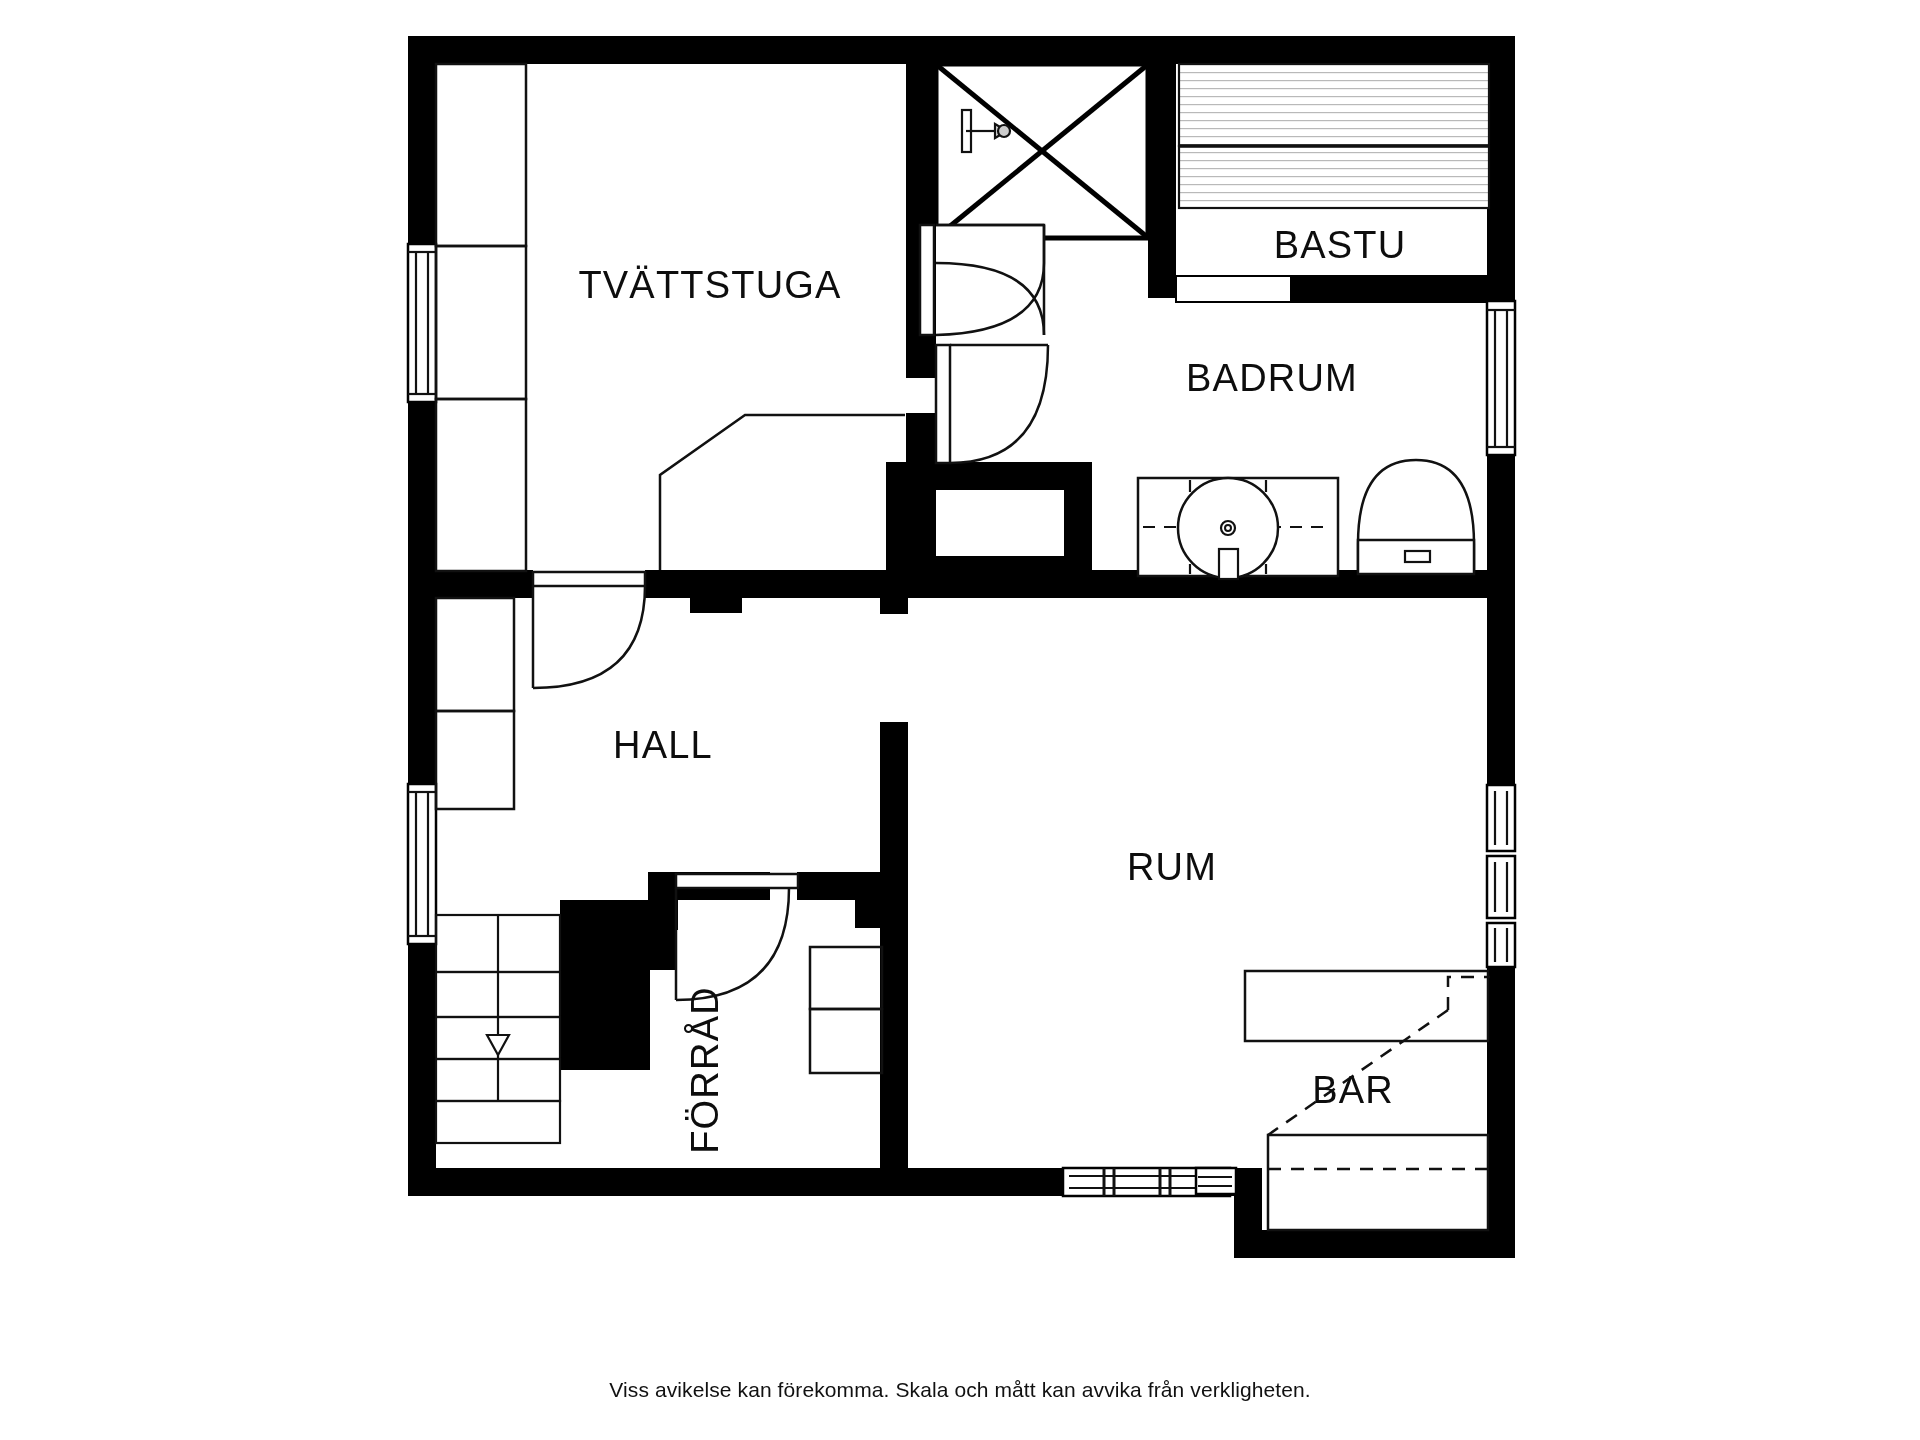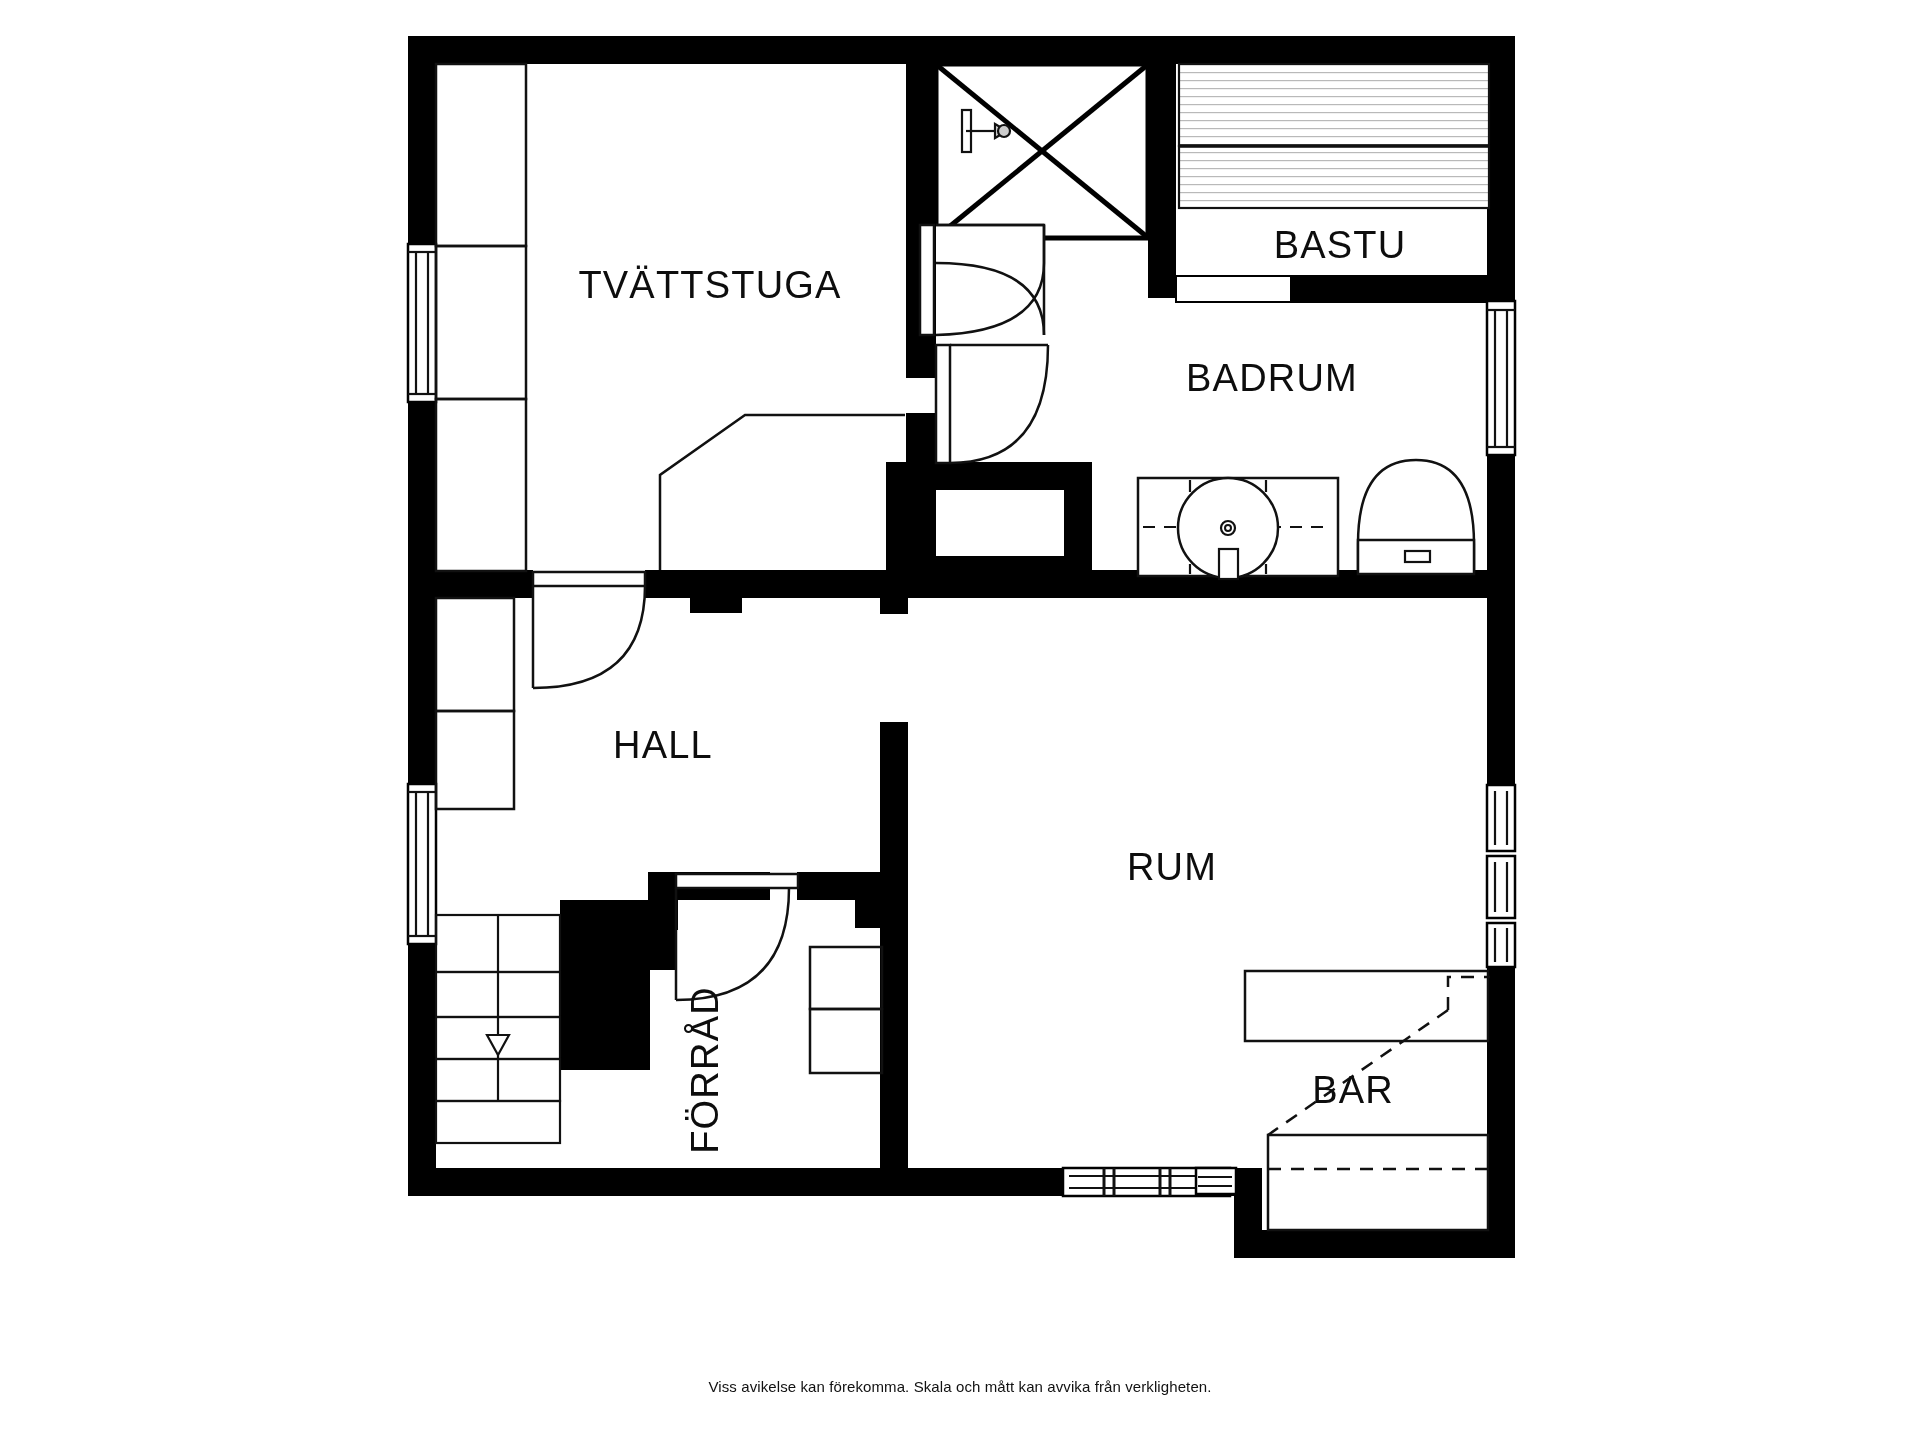--- a/index.html
+++ b/index.html
@@ -34,21 +34,21 @@
     text-anchor: middle;
     dominant-baseline: middle;
   }
   .caption-text {
     position: absolute;
     left: 0;
     top: 1378px;
     width: 1920px;
     text-align: center;
     font-family: "Liberation Sans", sans-serif;
-    font-size: 15px;
+    font-size: 21px;
     color: #111111;
     letter-spacing: 0.1px;
   }
 </style>
 </head>
 <body>
 
 <div id="floorplan-stage">
 <svg id="floorplan-svg" viewBox="0 0 1920 1440" xmlns="http://www.w3.org/2000/svg">
 

